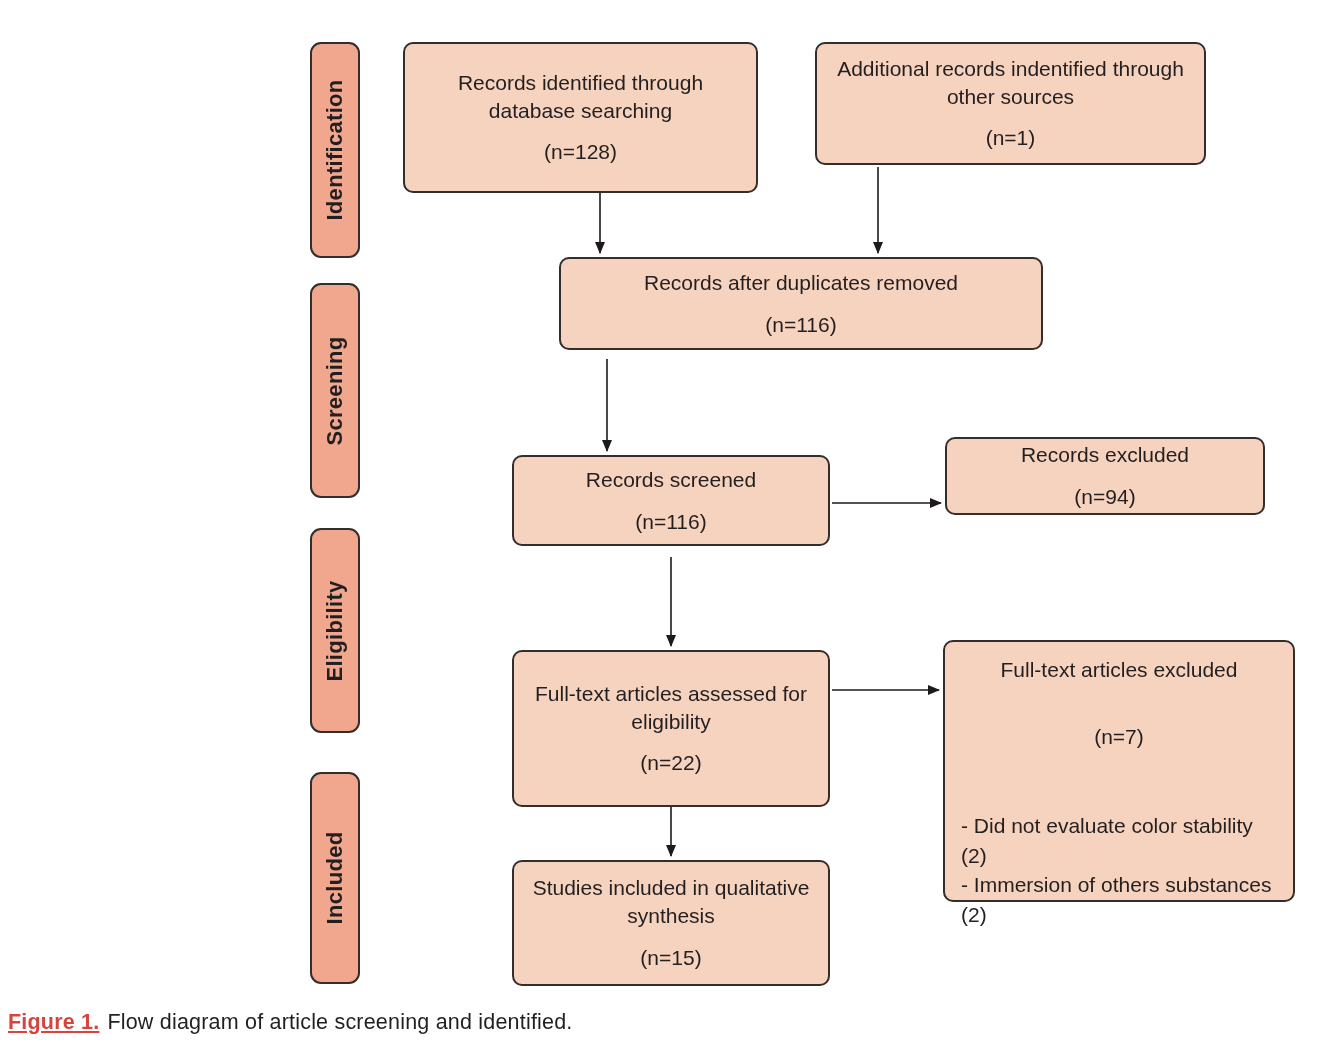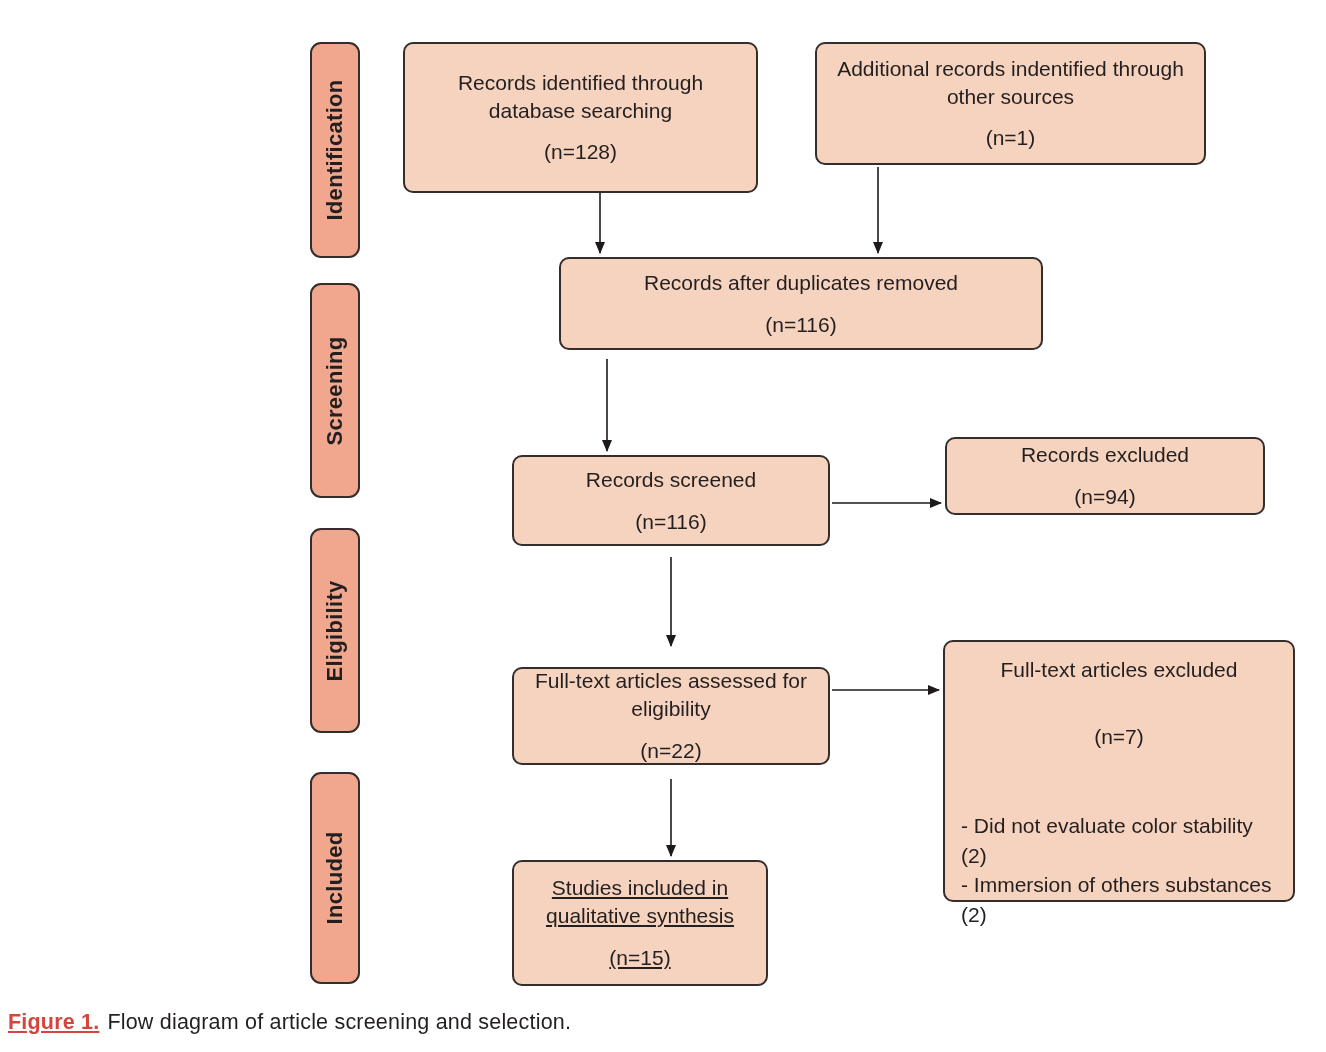--- a/index.html
+++ b/index.html
@@ -37,24 +37,24 @@
     line-height: 1.32;
     box-sizing: border-box;
     padding: 8px 18px;
   }
   .node .count { margin-top: 14px; }
   #records-db     { left: 403px; top: 42px;  width: 355px; height: 151px; }
   #records-other  { left: 815px; top: 42px;  width: 391px; height: 123px; }
   #duplicates     { left: 527px; top: 257px; width: 484px; height: 93px; margin-left: 32px; }
   #screened       { left: 512px; top: 455px; width: 318px; height: 91px; }
   #excluded       { left: 945px; top: 437px; width: 320px; height: 78px; }
-  #fulltext       { left: 512px; top: 650px; width: 318px; height: 98px; margin-top: 17px; }
+  #fulltext       { left: 512px; top: 650px; width: 318px; height: 157px; }
   #ft-excluded    { left: 943px; top: 640px; width: 352px; height: 262px;
                     justify-content: flex-start; padding: 14px 16px; gap: 39px; }
-  #included-node  { left: 512px; top: 860px; width: 256px; height: 126px; text-decoration: underline; }
+  #included-node  { left: 512px; top: 860px; width: 318px; height: 126px; }
 
   #ft-excluded .ft-title { text-align: center; }
   #ft-excluded .ft-count { text-align: center; margin-top: 0; }
   #ft-excluded .reasons {
     margin-top: 22px;
     align-self: stretch;
     text-align: left;
     line-height: 1.4;
   }
   #ft-excluded .reason { text-align: left; }
@@ -173,16 +173,16 @@
       <div class="reason">- Immersion of others substances (2)</div>
     </div>
   </div>
 
   <div class="node" id="included-node">
     <div class="label">Studies included in qualitative synthesis</div>
     <div class="count">(n=15)</div>
   </div>
 
   <div id="caption">
-    <span class="cap-label">Figure 1.</span><span class="cap-text">Flow diagram of article screening and selection.</span>
+    <span class="cap-label">Figure 1.</span><span class="cap-text">Flow diagram of article screening and identified.</span>
   </div>
 
 </div>
 
 </body></html>

